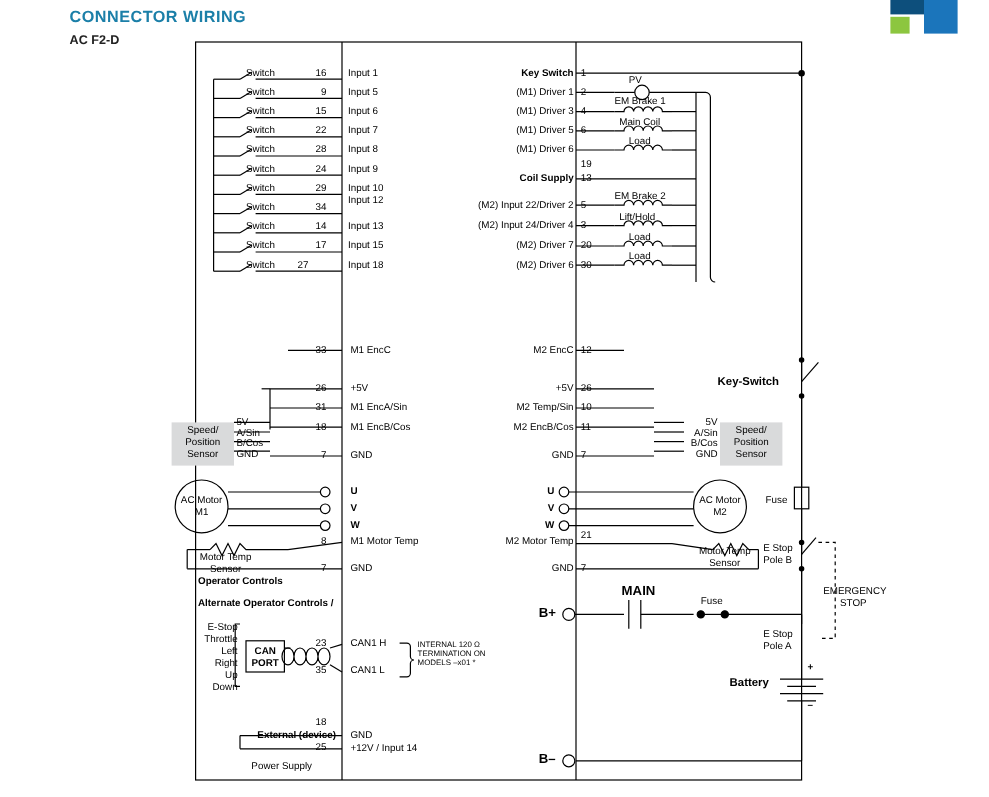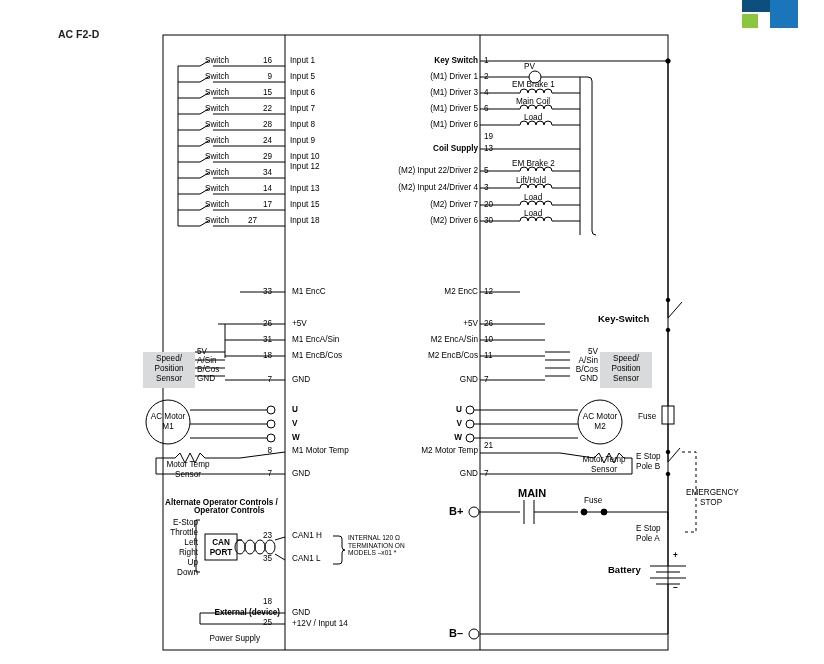--- a/index.html
+++ b/index.html
@@ -64,20 +64,21 @@
     background: #d9dadb;
     border: none;
   }
   .note { font-size: 6.6px; line-height: 7.6px; white-space: pre; }
 </style>
 </head>
 <body>
 
 <div id="page">
 
+  <div class="abs title">CONNECTOR WIRING</div>
   <div class="abs subtitle">AC F2-D</div>
 
   <div class="abs logo-dk"></div>
   <div class="abs logo-green"></div>
   <div class="abs logo-blue"></div>
 
   <svg width="824" height="664">
     <g stroke="#000" fill="none" stroke-width="1">
 
       <rect x="163" y="35" width="505" height="615"></rect>
@@ -377,21 +378,21 @@
   <div class="abs lbl" style="left:292px;top:319px;">+5V</div>
   <div class="abs lbl r" style="left:248px;top:335px;width:24px;">31</div>
   <div class="abs lbl" style="left:292px;top:335px;">M1 EncA/Sin</div>
   <div class="abs lbl r" style="left:248px;top:351px;width:24px;">18</div>
   <div class="abs lbl" style="left:292px;top:351px;">M1 EncB/Cos</div>
   <div class="abs lbl r" style="left:248px;top:375px;width:24px;">7</div>
   <div class="abs lbl" style="left:292px;top:375px;">GND</div>
 
   <div class="abs lbl r" style="left:400px;top:319px;width:78px;">+5V</div>
   <div class="abs lbl" style="left:484px;top:319px;">26</div>
-  <div class="abs lbl r" style="left:390px;top:335px;width:88px;">M2 EncA/Sin</div>
+  <div class="abs lbl r" style="left:390px;top:335px;width:88px;">M2 Temp/Sin</div>
   <div class="abs lbl" style="left:484px;top:335px;">10</div>
   <div class="abs lbl r" style="left:390px;top:351px;width:88px;">M2 EncB/Cos</div>
   <div class="abs lbl" style="left:484px;top:351px;">11</div>
   <div class="abs lbl r" style="left:400px;top:375px;width:78px;">GND</div>
   <div class="abs lbl" style="left:484px;top:375px;">7</div>
 
   <div class="abs med" style="left:598px;top:313px;">Key-Switch</div>
 
   <div class="abs hatch" style="left:143px;top:352px;width:52px;height:36px;"></div>
   <div class="abs" style="left:145px;top:354px;width:48px;text-align:center;">
@@ -443,21 +444,21 @@
   <div class="abs lbl r" style="left:400px;top:446px;width:78px;">M2 Motor Temp</div>
   <div class="abs lbl" style="left:484px;top:441px;">21</div>
   <div class="abs lbl r" style="left:400px;top:469px;width:78px;">GND</div>
   <div class="abs lbl" style="left:484px;top:469px;">7</div>
   <div class="abs" style="left:566px;top:455px;width:76px;text-align:center;">
     <div class="lbl">Motor Temp</div>
     <div class="lbl">Sensor</div>
   </div>
 
   <div class="abs lbl b" style="left:165px;top:498px;">Alternate Operator Controls /</div>
-  <div class="abs lbl b" style="left:165px;top:506px;padding-left:29px;">Operator Controls</div>
+  <div class="abs lbl b" style="left:165px;top:480px;">Operator Controls</div>
   <div class="abs" style="left:166px;top:518px;width:32px;text-align:right;">
     <div class="lbl">E-Stop</div>
     <div class="lbl">Throttle</div>
     <div class="lbl">Left</div>
     <div class="lbl">Right</div>
     <div class="lbl">Up</div>
     <div class="lbl">Down</div>
   </div>
   <div class="abs" style="left:206px;top:538px;width:30px;text-align:center;">
     <div class="lbl b">CAN</div>

